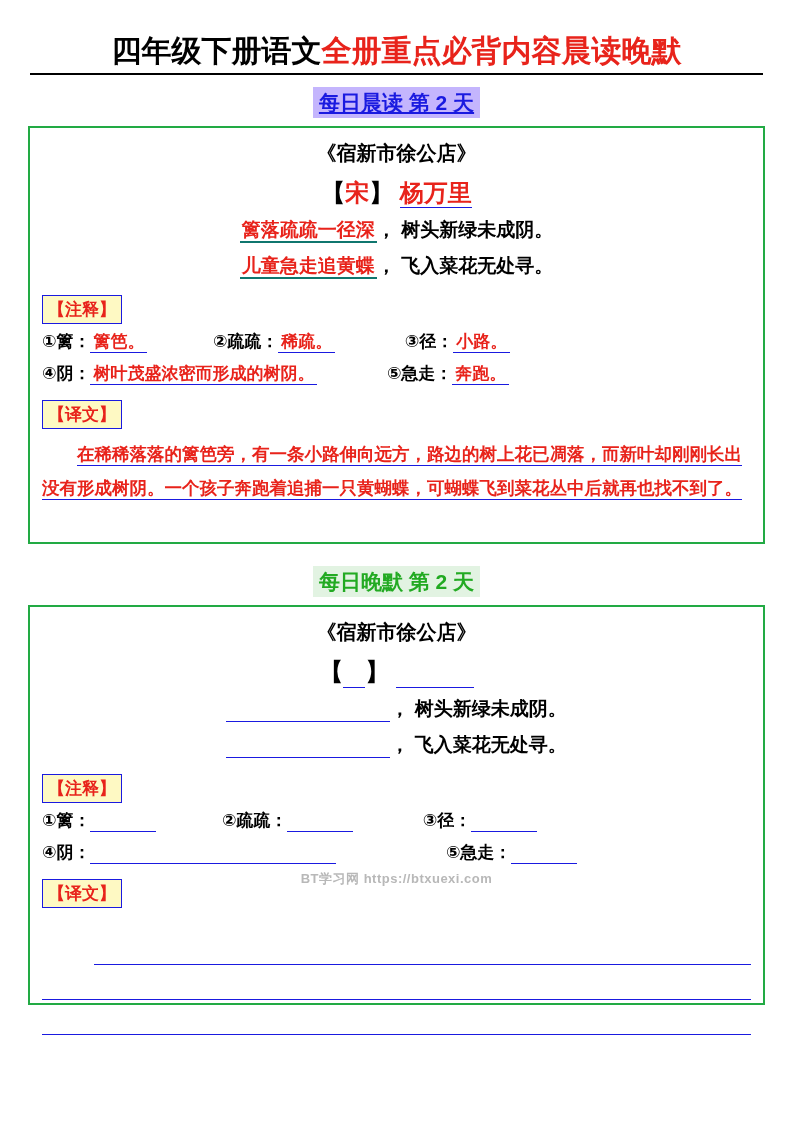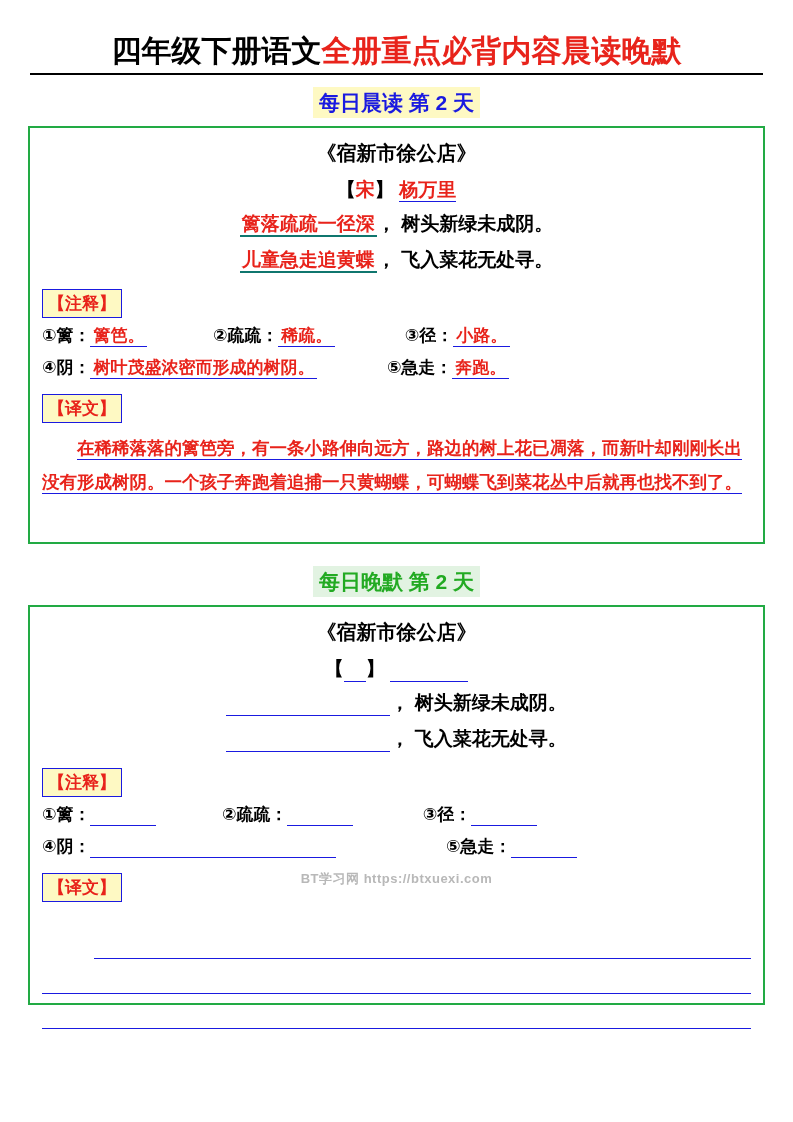--- a/index.html
+++ b/index.html
@@ -49,21 +49,22 @@
   }
   .section-heading .chip {
     display: inline-block;
     font-size: 21px;
     font-weight: bold;
     padding: 2px 6px;
     line-height: 1.3;
   }
   .chip-morning {
     color: #1a1ae0;
-    background: #fef9c3;
+    background: #c4b5fd;
+    text-decoration: underline;
   }
   .chip-evening {
     color: #22aa22;
     background: #e2f3e2;
   }
 
   
   .box {
     border: 2px solid #22aa44;
     box-sizing: border-box;
@@ -74,21 +75,21 @@
 
   .poem-title {
     text-align: center;
     font-size: 20px;
     font-weight: bold;
     color: #000;
     margin: 2px 0 10px 0;
   }
   .poem-author {
     text-align: center;
-    font-size: 19px;
+    font-size: 24px;
     margin-bottom: 8px;
     color: #e8231b;
   }
   .poem-author .dyn { color: #e8231b; font-weight: bold; }
   .poem-author .blk { color: #000; font-weight: bold; }
   .poem-author .nm {
     color: #e8231b;
     font-weight: bold;
     border-bottom: 1px solid #1a1ae0;
     padding-bottom: 1px;

